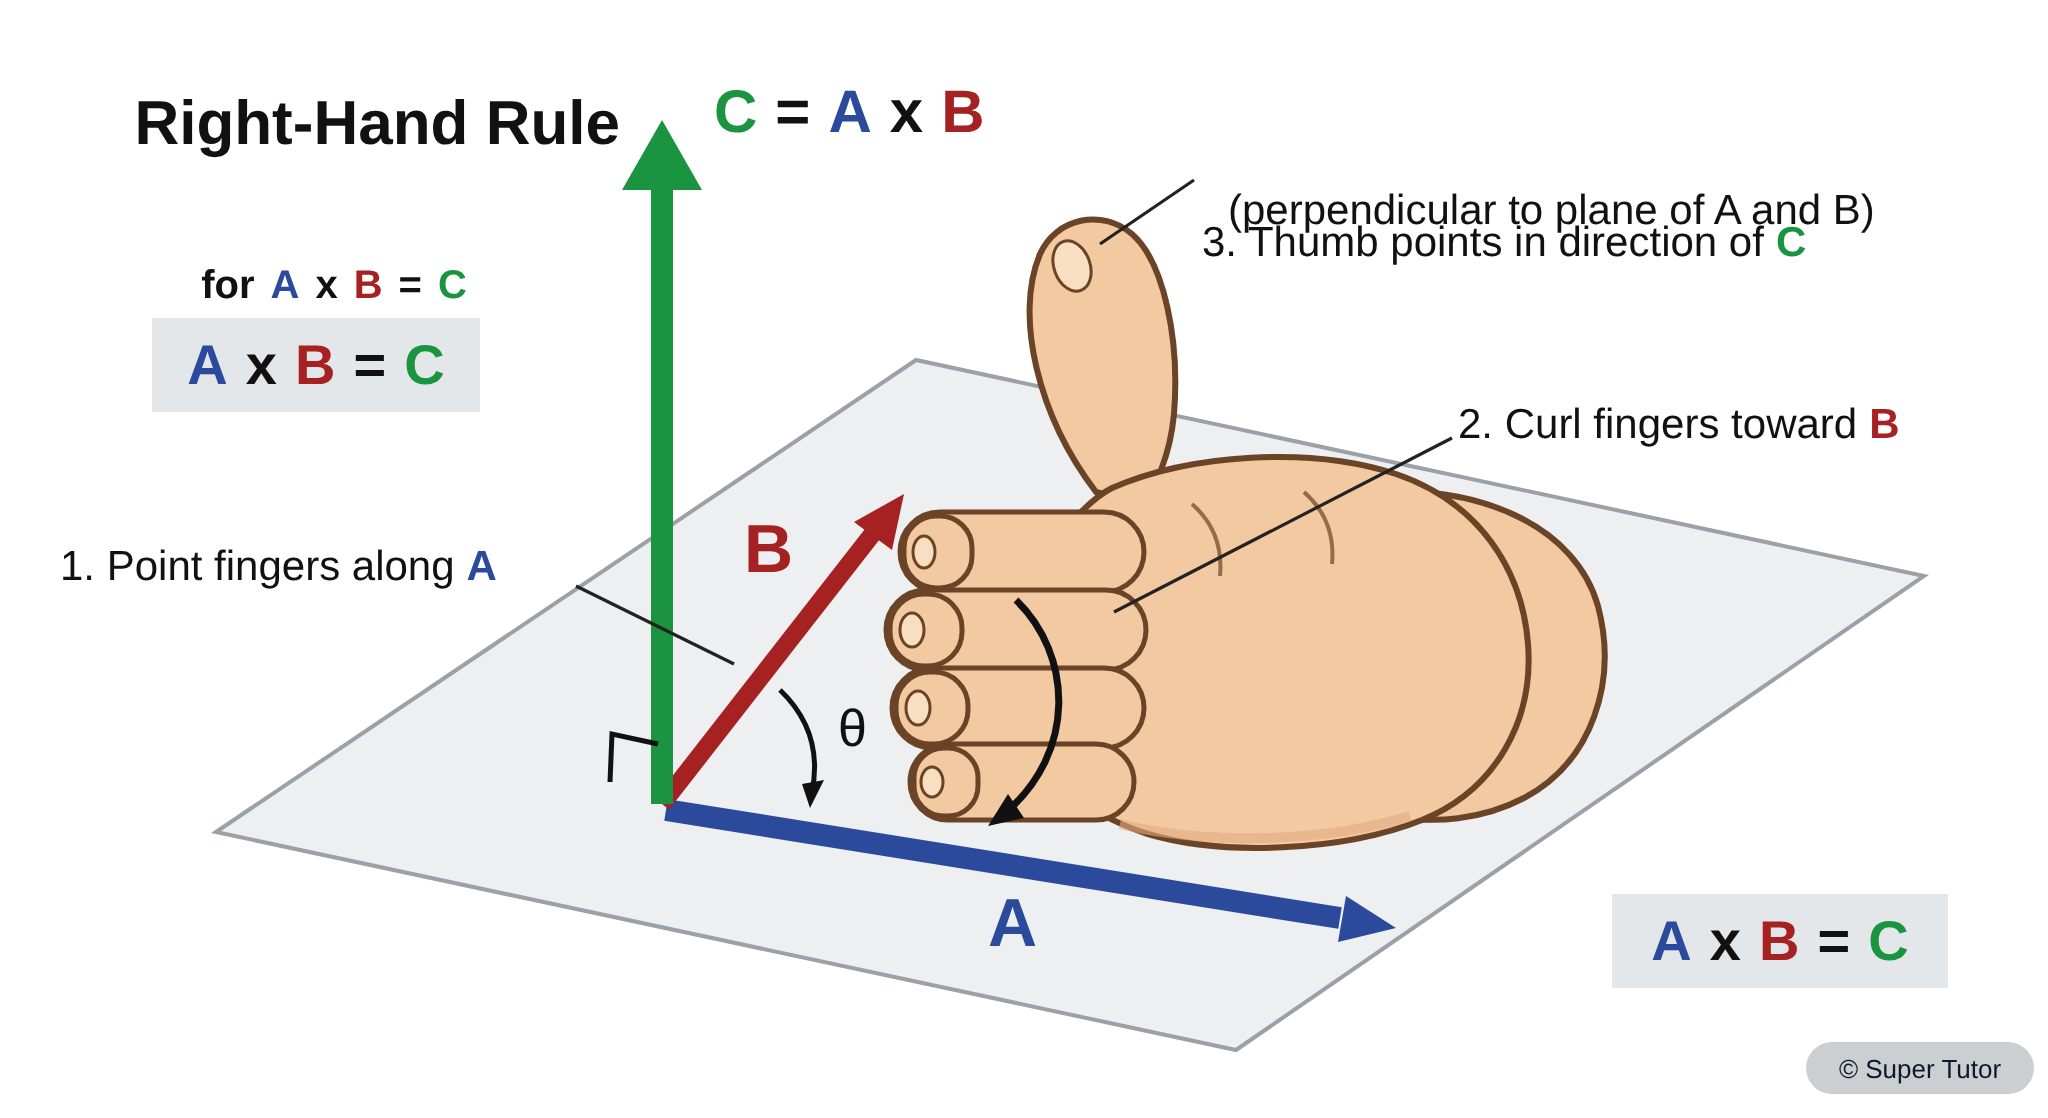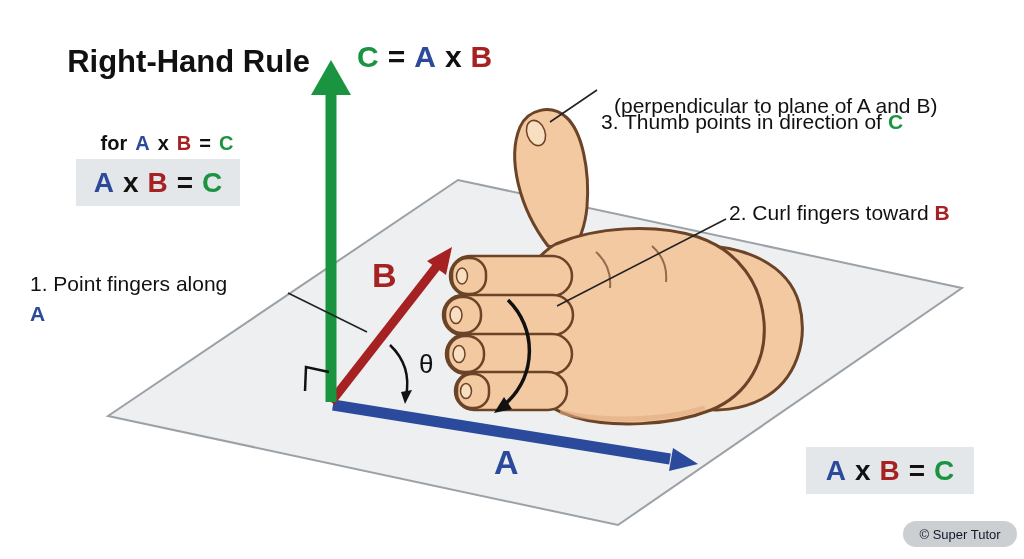--- a/index.html
+++ b/index.html
@@ -21,21 +21,21 @@
   .formula-box { position:absolute; background:var(--box-bg); display:flex; align-items:center; justify-content:center; gap:9px; font-size:28px; font-weight:700; }
   .formula-box.top { left:76px; top:159px; width:164px; height:47px; }
   .formula-box.bottom { left:806px; top:447px; width:168px; height:47px; }
 
   .top-eq { left:357px; top:40px; font-size:30px; font-weight:700; gap:9px; }
 
   .step { font-size:21px; }
   .step3-l1 { left:601px; top:64px; gap:6px;margin-top:46px; }
   .step3-l2 { left:614px; top:94px; }
   .step2 { left:729px; top:201px; gap:6px; }
-  .step1 { left:30px; top:272px; gap:6px;flex-direction:column; }
+  .step1 { left:30px; top:272px; gap:6px; }
 
   .vec-label { position:absolute; font-size:34px; font-weight:700; }
   .vec-label.b { left:372px; top:256px; color:var(--vector-b); }
   .vec-label.a { left:494px; top:443px; color:var(--vector-a); }
   .theta-label { position:absolute; left:419px; top:349px; font-size:26px; color:#111; }
 
   .watermark { position:absolute; left:903px; top:521px; width:114px; height:26px; border-radius:13px;
     background:rgba(162,167,172,0.55); color:#0f172a; font-size:13px; display:flex; align-items:center; justify-content:center; }
 
   

